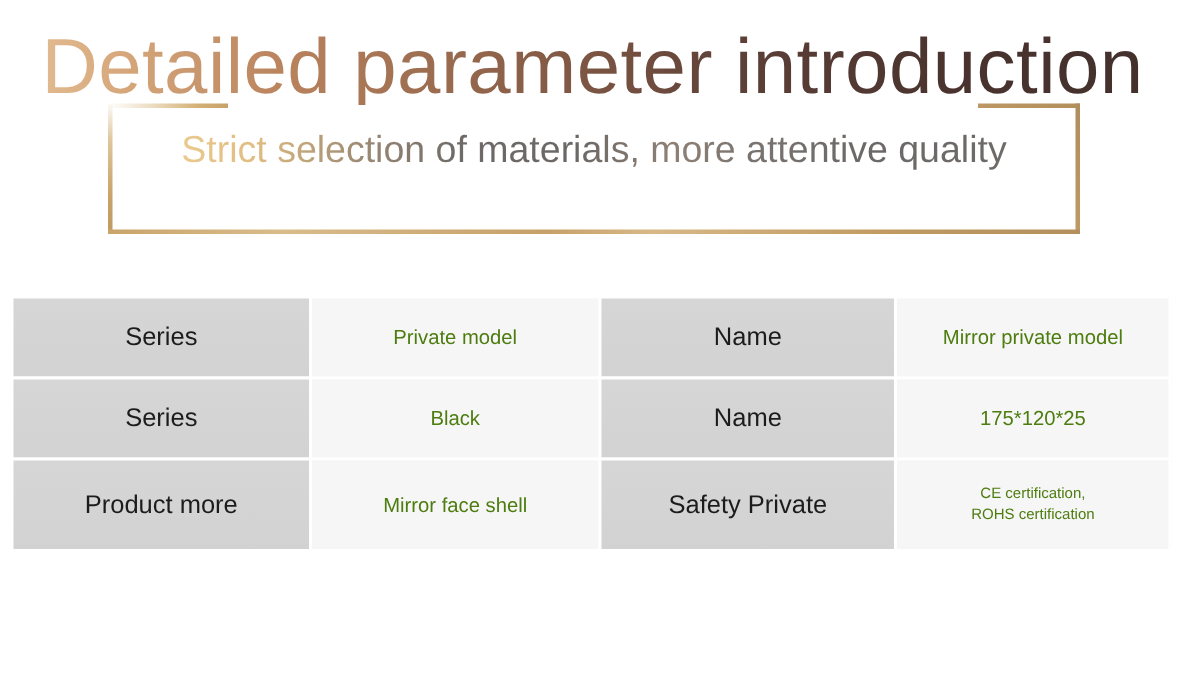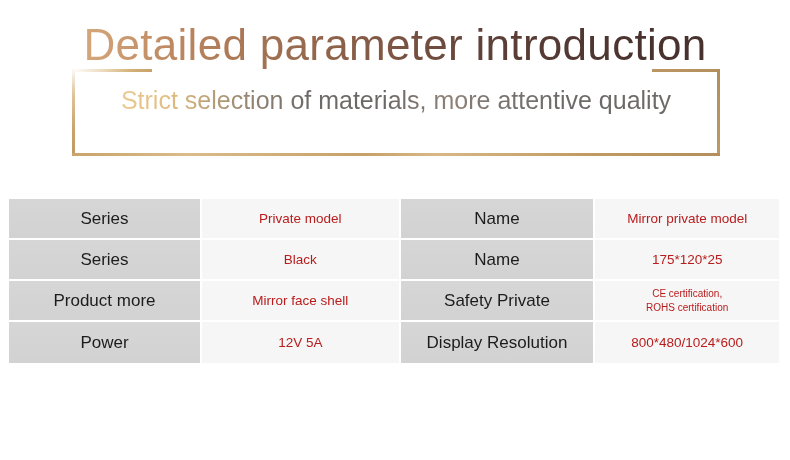--- a/index.html
+++ b/index.html
@@ -79,21 +79,21 @@
     background: linear-gradient(to right, #bd9763 0%, #b28f5c 100%);
   }
 
   
   #page-title {
     position: absolute;
     left: 0;
     top: 20px;
     width: 790px;
     text-align: center;
-    font-size: 44px;
+    font-size: 52px;
     font-weight: 400;
     letter-spacing: 0.3px;
     line-height: 50px;
     white-space: nowrap;
     background-image: linear-gradient(to right, #e7c49a 0%, #d7a87c 10%, #b9835d 24%, #8a5f48 44%, #5d4038 62%, #4a332e 80%, #42302c 100%);
     -webkit-background-clip: text;
     background-clip: text;
     color: transparent;
     -webkit-text-fill-color: transparent;
   }
@@ -121,39 +121,39 @@
     position: absolute;
     left: 9px;
     top: 199px;
     width: 772px;
     border-collapse: separate;
     border-spacing: 0;
   }
   #spec-table tr { height: 41px; }
 
   #spec-table td {
-    padding: 6px;
+    padding: 16px;
     vertical-align: middle;
     border-bottom: 2px solid #ffffff;
     border-right: 2px solid #ffffff;
   }
   #spec-table tr:last-child td { border-bottom: none; }
 
   .cell-label {
     background: linear-gradient(to bottom, #d6d6d6 0%, #d4d4d4 50%, #d2d2d2 100%);
     text-align: center;
     color: #1c1c1c;
     font-size: 17px;
     font-weight: 400;
     white-space: nowrap;
   }
   .cell-value {
     background: #f6f6f6;
     text-align: center;
-    color: #b91c1c;
+    color: #4d7c0f;
     font-size: 13.5px;
     font-weight: 400;
     line-height: 16px;
   }
   .cell-value.v-small { font-size: 10px; line-height: 13.5px; }
 
   .col-l1 { width: 191px; }
   .col-v1 { width: 207px; }
   .col-l2 { width: 187px; }
   .col-v2 { width: 181px; }
@@ -192,20 +192,14 @@
       <td class="cell-label col-l2">Name</td>
       <td class="cell-value col-v2">175*120*25</td>
     </tr>
     <tr>
       <td class="cell-label col-l1">Product more</td>
       <td class="cell-value col-v1">Mirror face shell</td>
       <td class="cell-label col-l2">Safety Private</td>
       <td class="cell-value col-v2 v-small multiline">CE certification,
 ROHS certification</td>
     </tr>
-    <tr>
-      <td class="cell-label col-l1">Power</td>
-      <td class="cell-value col-v1">12V 5A</td>
-      <td class="cell-label col-l2">Display Resolution</td>
-      <td class="cell-value col-v2">800*480/1024*600</td>
-    </tr>
   </tbody>
 </table>
 
 </body></html>

